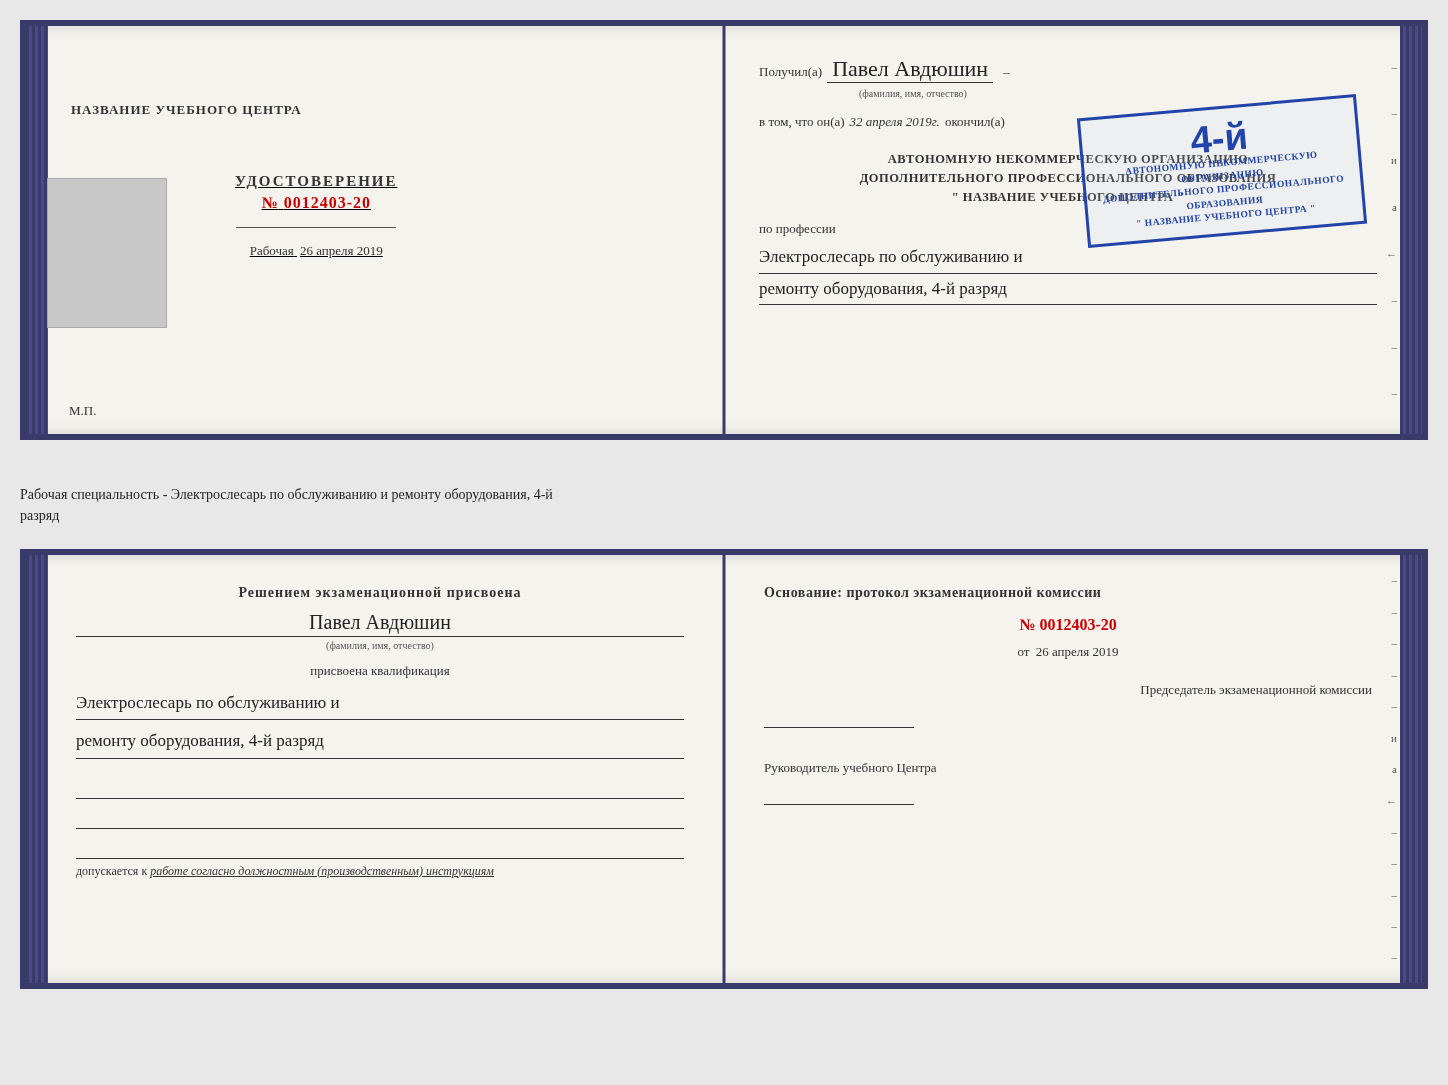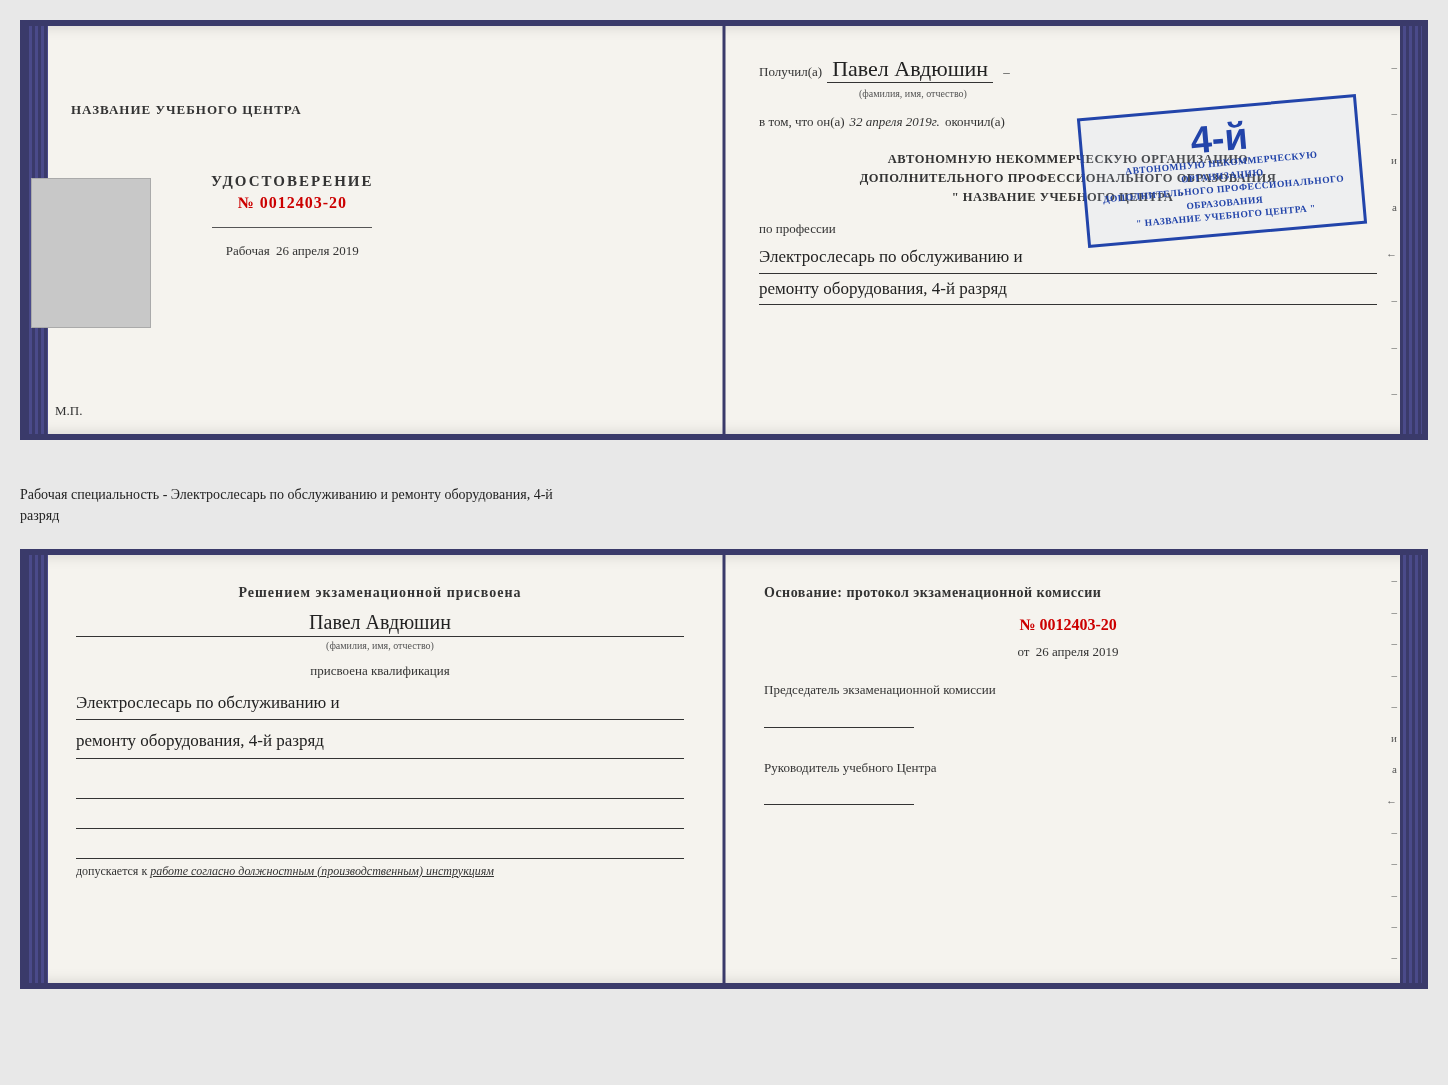--- a/index.html
+++ b/index.html
@@ -126,21 +126,21 @@
     .vydano-line {
       font-size: 13px;
       color: #333;
       margin-top: 15px;
       text-align: center;
     }
 
     .mp-label {
       position: absolute;
       bottom: 15px;
-      left: 29px;
+      left: 43px;
       font-size: 13px;
       color: #333;
     }
 
     
     .doc-right {
       padding-right: 45px;
     }
 
     .received-line {
@@ -387,20 +387,21 @@
       font-size: 13px;
       color: #333;
       text-align: center;
       margin-bottom: 20px;
     }
 
     .predsedatel-block {
       font-size: 13px;
       color: #333;
       line-height: 1.5;
+      text-align: right;
     }
 
     .rukovoditel-block {
       font-size: 13px;
       color: #333;
       margin-top: 30px;
       line-height: 1.5;
     }
 
     .sig-short {
@@ -432,21 +433,21 @@
 <body>
 
 <div class="page-wrapper">
 
   <div class="doc-top">
     <div class="binding-left"></div>
 
     <div class="doc-left">
       <div class="center-title">НАЗВАНИЕ УЧЕБНОГО ЦЕНТРА</div>
 
-      <div style="display:flex; align-items:flex-start; gap:20px; margin: 10px 0;">
+      <div style="display:flex; align-items:flex-start; gap:28px; margin: 10px 16px; text-decoration: underline;">
         <div class="photo-placeholder"></div>
         <div class="udostoverenie-block">
           <div class="udostoverenie-title">УДОСТОВЕРЕНИЕ</div>
           <div class="number-display">
             <span>№</span>
             <span>0012403-20</span>
           </div>
           <div style="border-bottom:1px solid #555; width:160px; margin: 15px auto 0;"></div>
           <div class="vydano-line">
             <span>Рабочая</span>

